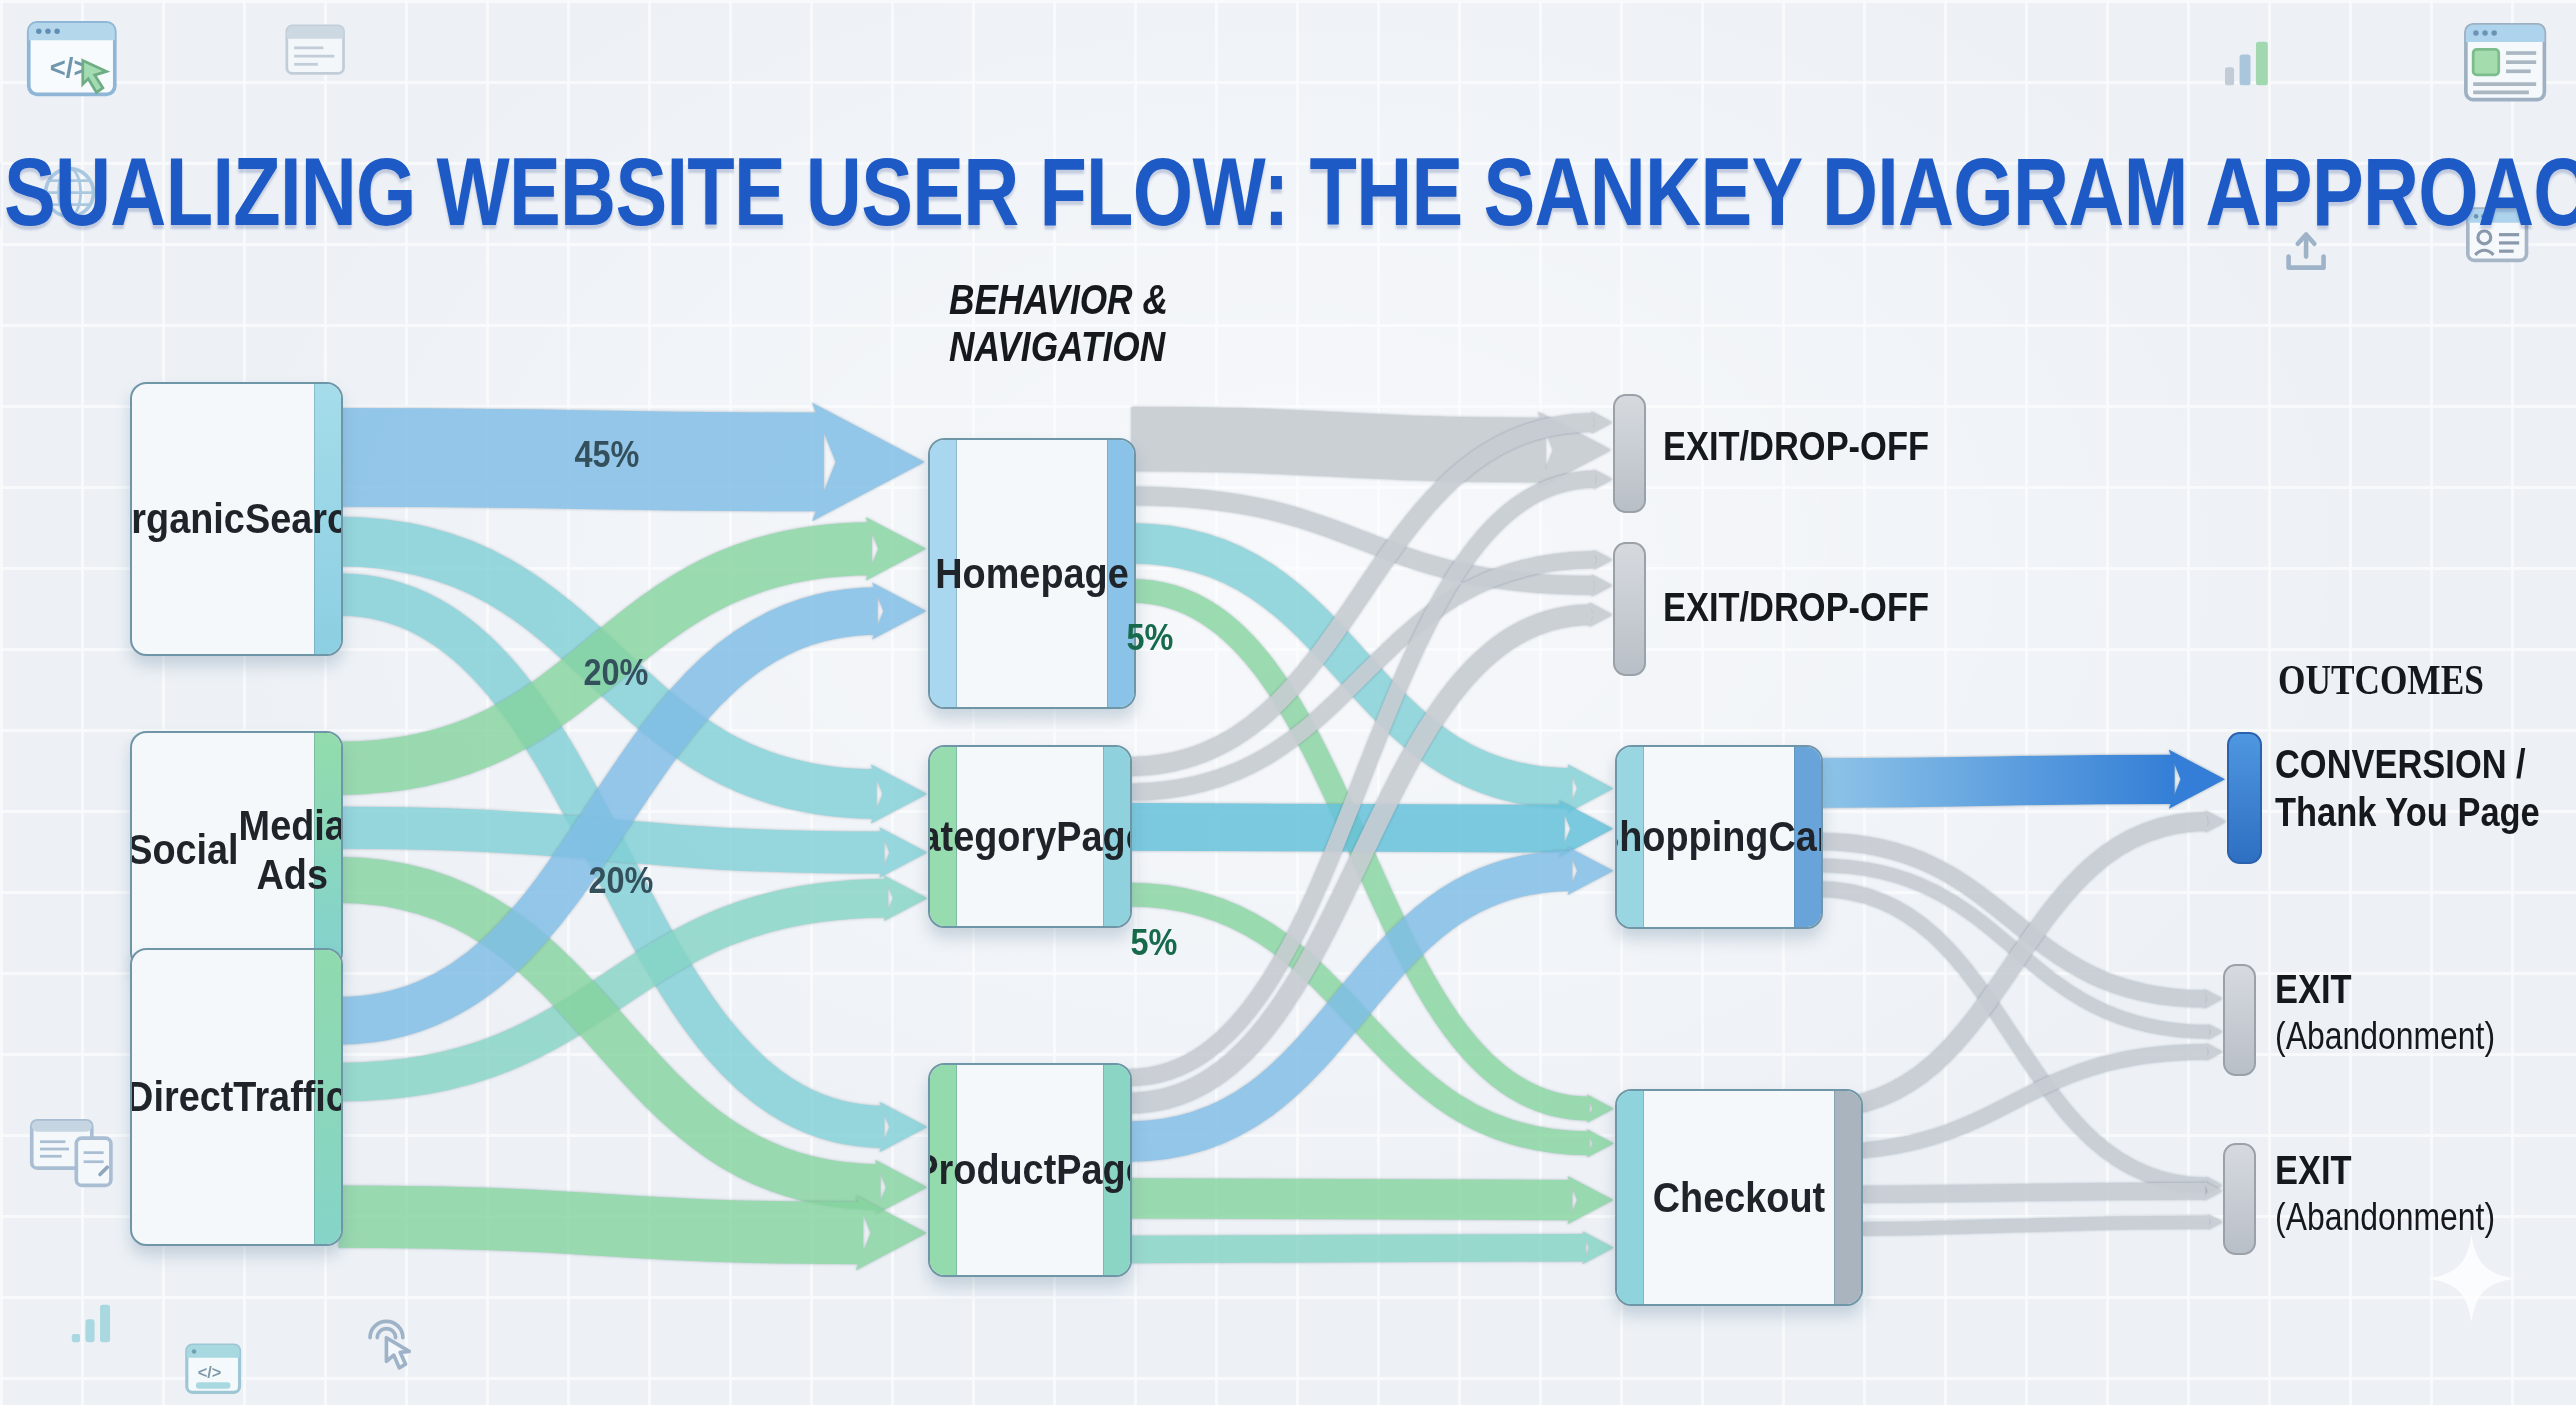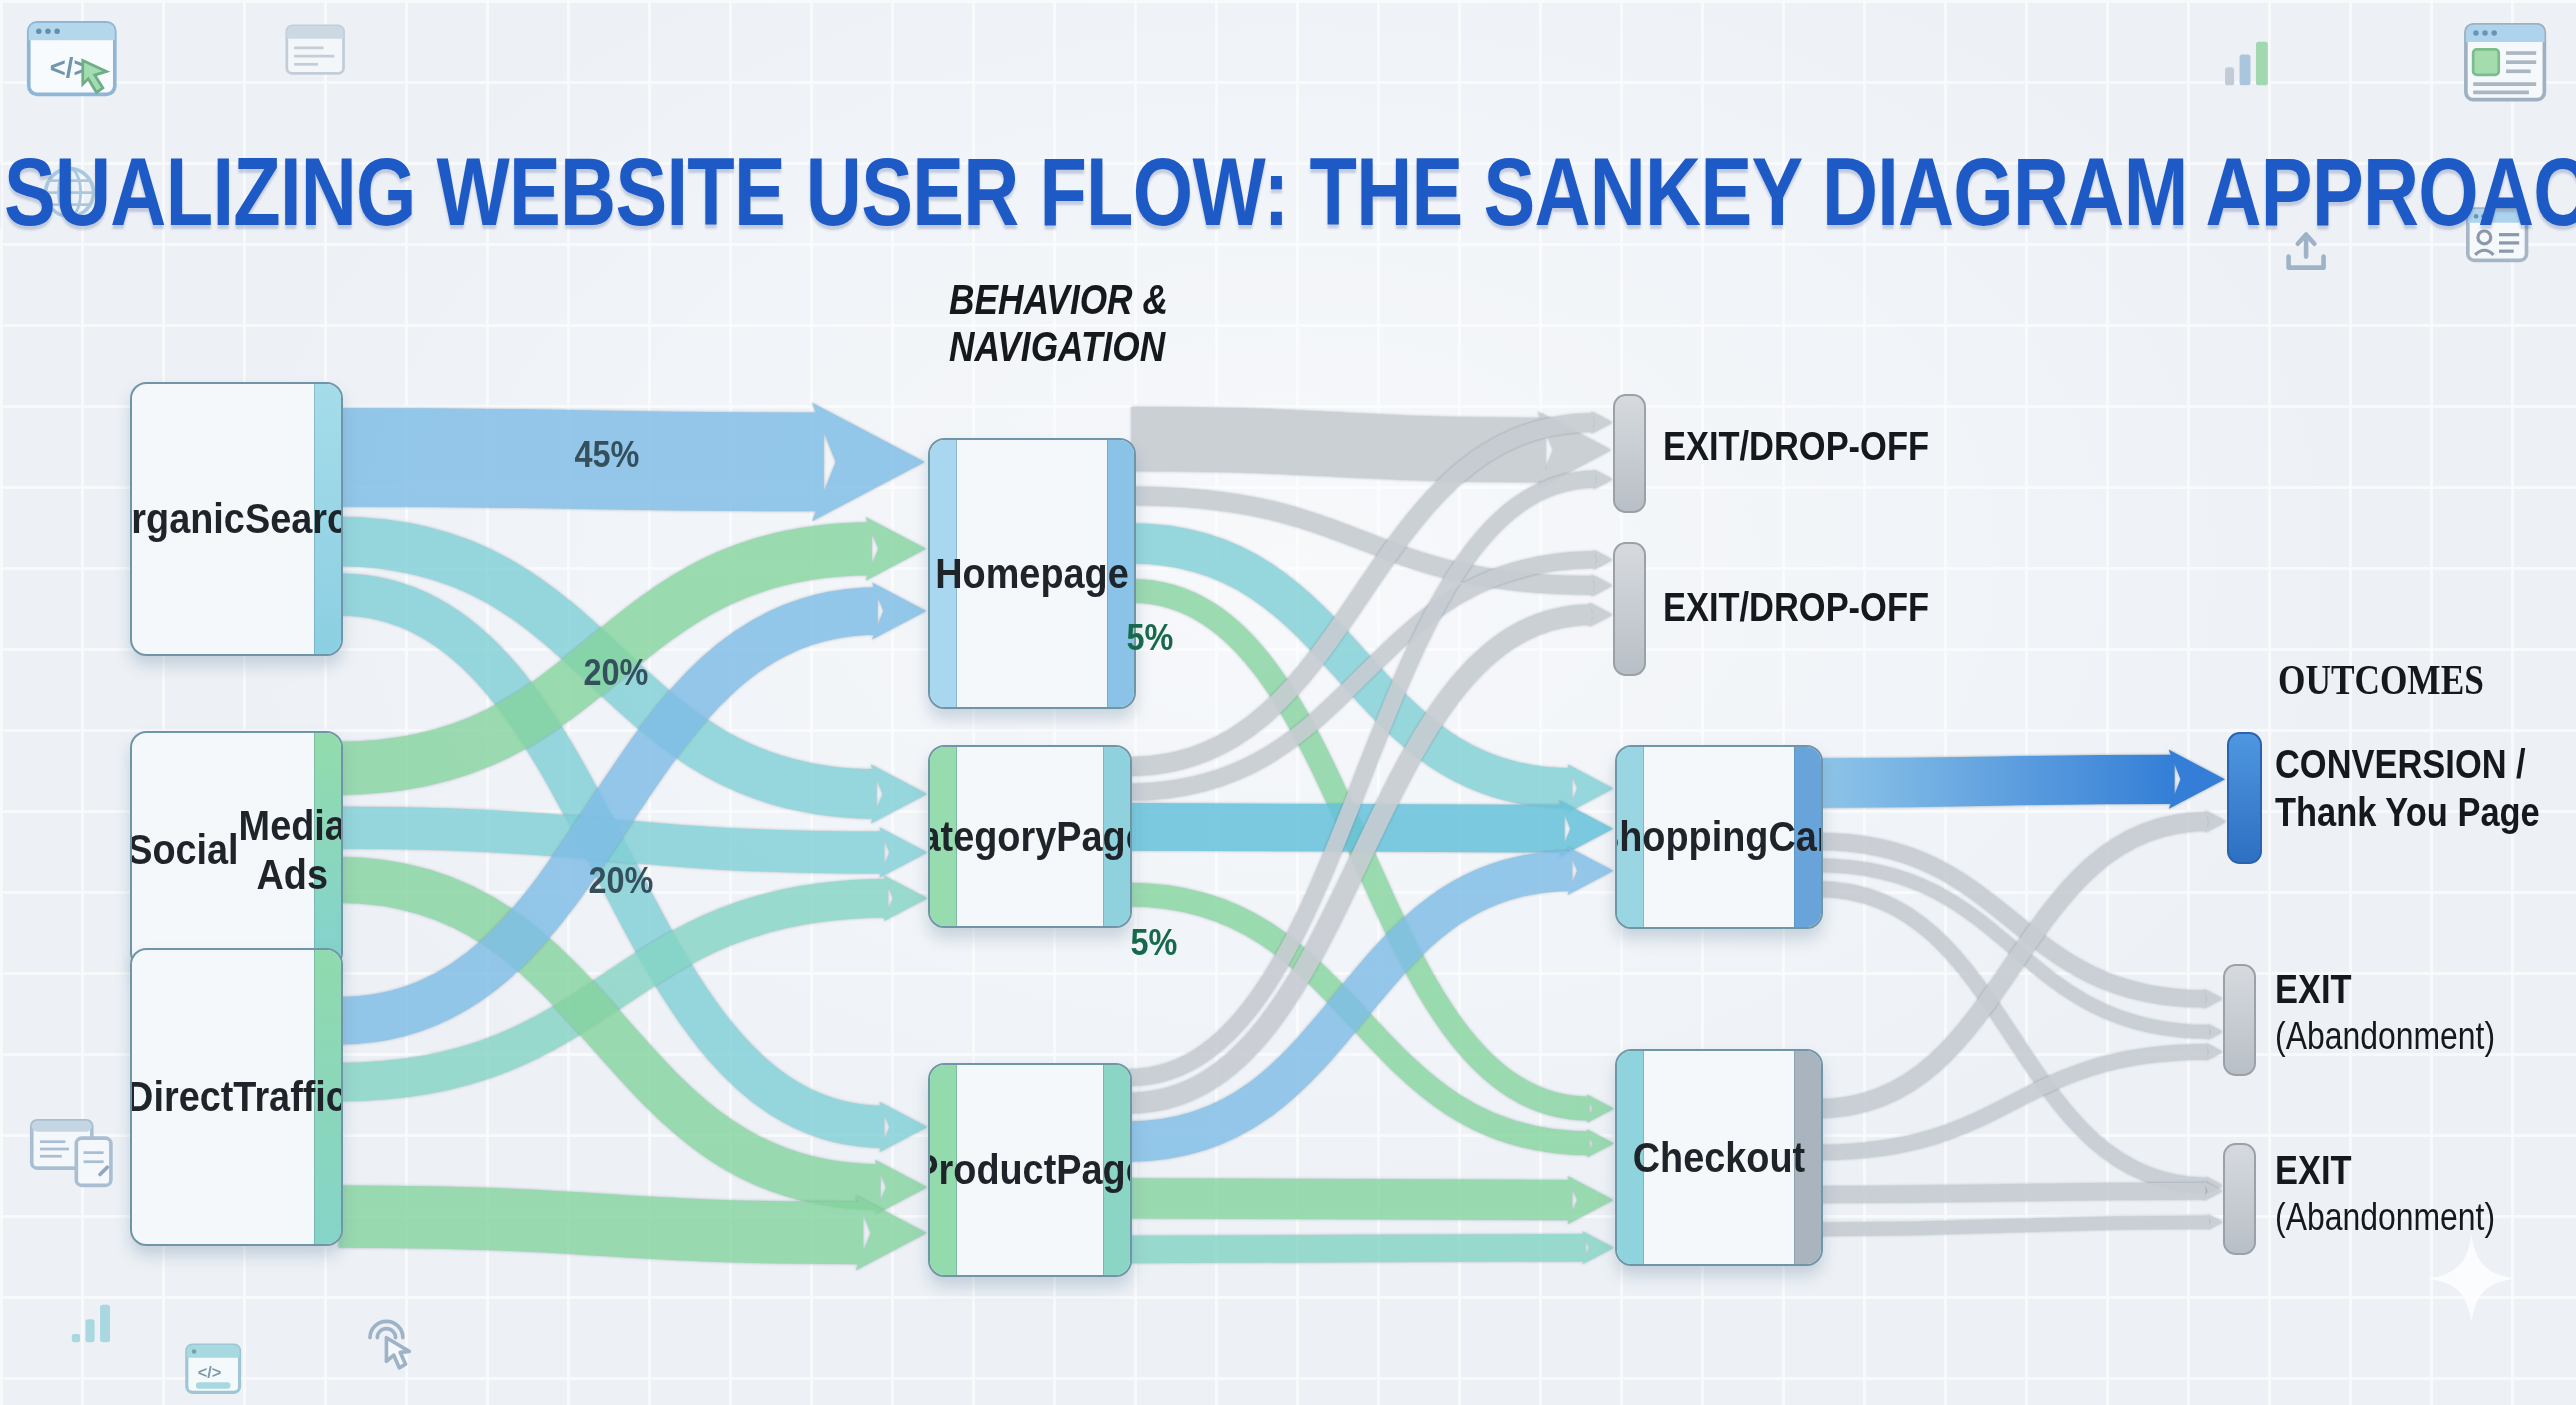--- a/index.html
+++ b/index.html
@@ -267,21 +267,21 @@
       </div>
     </div>
     <div class="node" style="left: 1615px; top: 745px; width: 204px; height: 180px;">
       <div class="stripL" style="background: rgb(154, 213, 226);"></div>
       <div class="stripR" style="background: rgb(104, 164, 218);"></div>
       <div class="lbl">
         <div>Shopping</div>
         <div>Cart</div>
       </div>
     </div>
-    <div class="node" style="left: 1615px; top: 1049px; width: 204px; height: 213px;">
+    <div class="node" style="left: 1615px; top: 1089px; width: 204px; height: 213px; padding-left: 40px;">
       <div class="stripL" style="background: rgb(143, 212, 220);"></div>
       <div class="stripR" style="background: rgb(169, 180, 191);"></div>
       <div class="lbl">
         <div>Checkout</div>
       </div>
     </div>
     <div class="terminal" style="left: 1613px; top: 394px; width: 29px; height: 115px; background: linear-gradient(rgb(214, 218, 223), rgb(185, 191, 198)); border: 2.7px solid rgb(154, 161, 169);"></div>
     <div class="terminal" style="left: 1613px; top: 542px; width: 29px; height: 130px; background: linear-gradient(rgb(214, 218, 223), rgb(185, 191, 198)); border: 2.7px solid rgb(154, 161, 169);"></div>
     <div class="terminal" style="left: 2227px; top: 732px; width: 31px; height: 128px; background: linear-gradient(rgb(79, 151, 224), rgb(46, 111, 194)); border: 2.7px solid rgb(42, 98, 173);"></div>
     <div class="terminal" style="left: 2223px; top: 964px; width: 29px; height: 108px; background: linear-gradient(rgb(214, 218, 223), rgb(185, 191, 198)); border: 2.7px solid rgb(154, 161, 169);"></div>

